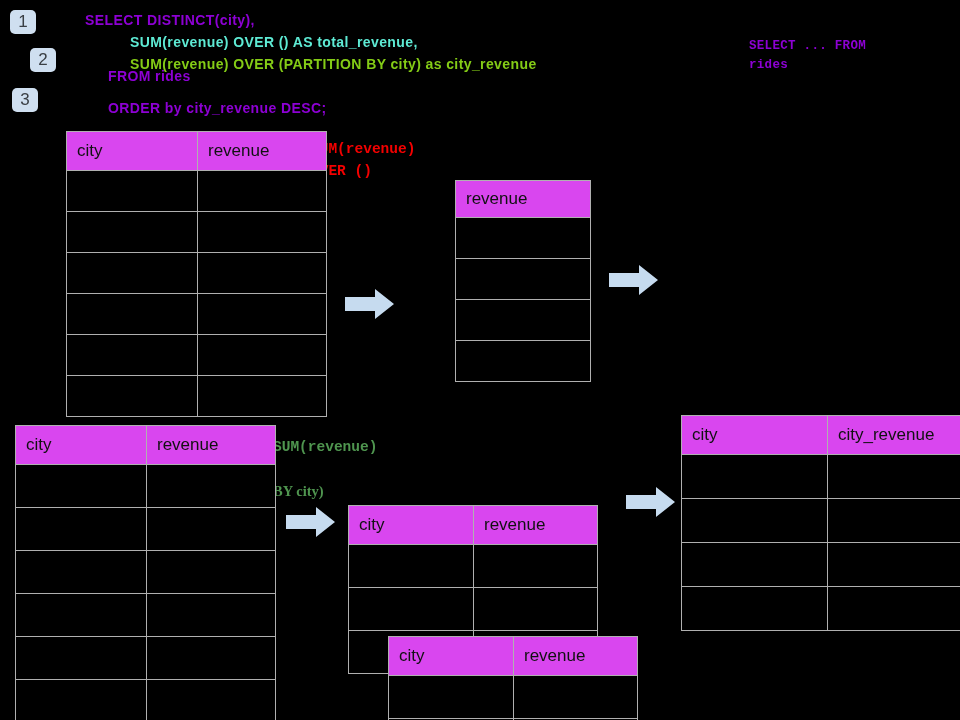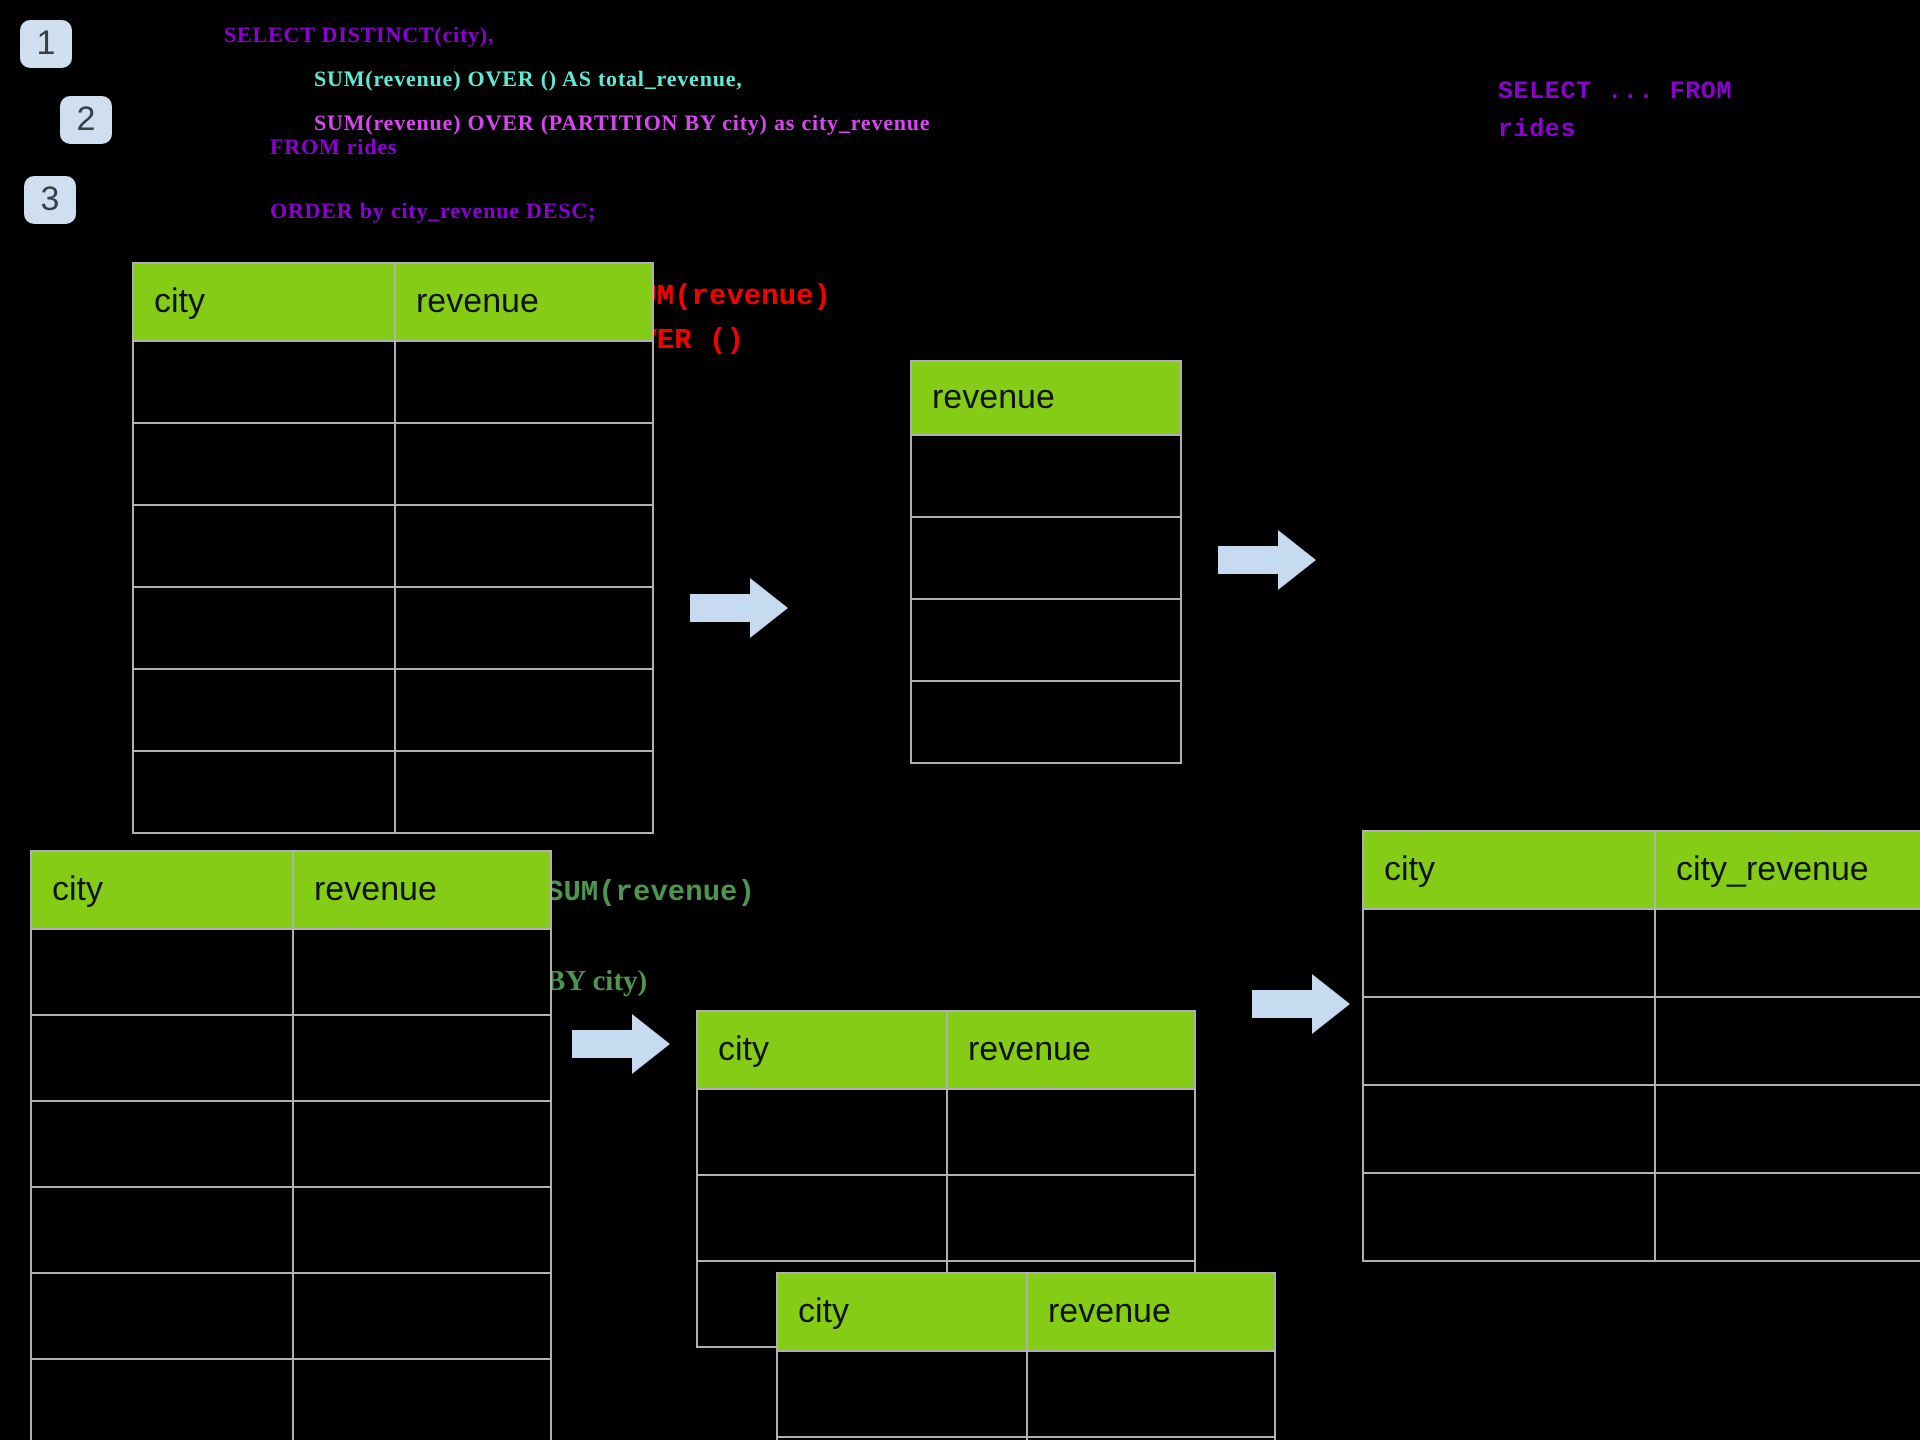--- a/index.html
+++ b/index.html
@@ -26,30 +26,29 @@
     font-size: 17px;
     line-height: 24px;
     text-align: center;
     width: 26px;
     height: 24px;
   }
 
   
   .code {
     position: absolute;
-    font-family: Liberation Serif, serif;
-    font-size: 11px;
+    font-family: Liberation Sans, sans-serif;
+    font-size: 14px;
     letter-spacing: 0.4px;
     white-space: pre;
     font-weight: bold;
-    margin-left: 27px;
   }
   .code.purple { color: #8d00d4; }
   .code.red    { color: #5eead4; }
-  .code.green  { color: #d946ef; }
+  .code.green  { color: #84cc16; }
 
   .code-small {
     position: absolute;
     font-family: "Liberation Mono", monospace;
     font-size: 12.5px;
     letter-spacing: 0.3px;
     white-space: pre;
     font-weight: bold;
     color: #8d00d4;
     line-height: 19px;
@@ -74,21 +73,21 @@
     table-layout: fixed;
     background: #000000;
     border: 1px solid #b0b0b0;
   }
   .tbl td {
     border: 1px solid #b0b0b0;
     padding: 0;
     background: #000000;
   }
   .tbl tr.hdr td {
-    background: #84cc16;
+    background: #d946ef;
     color: #111111;
     font-family: "Liberation Sans", sans-serif;
     font-size: 17px;
     padding: 0 0 0 10px;
     vertical-align: middle;
   }
 
   
   .arrow {
     position: absolute;

